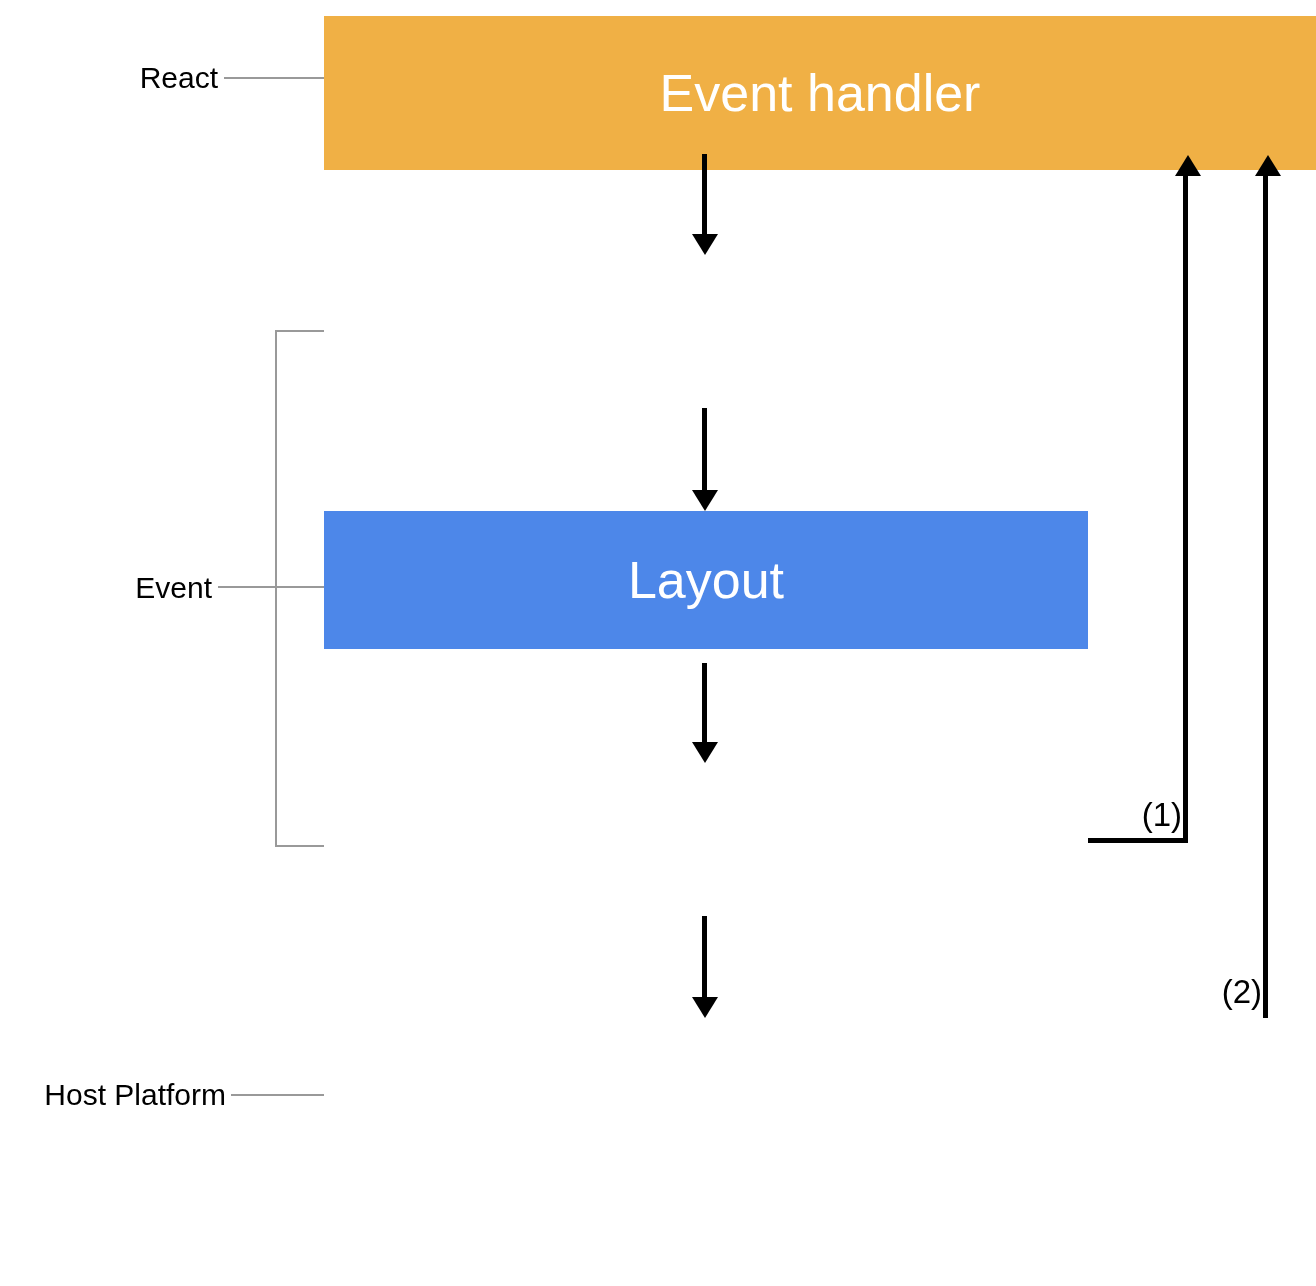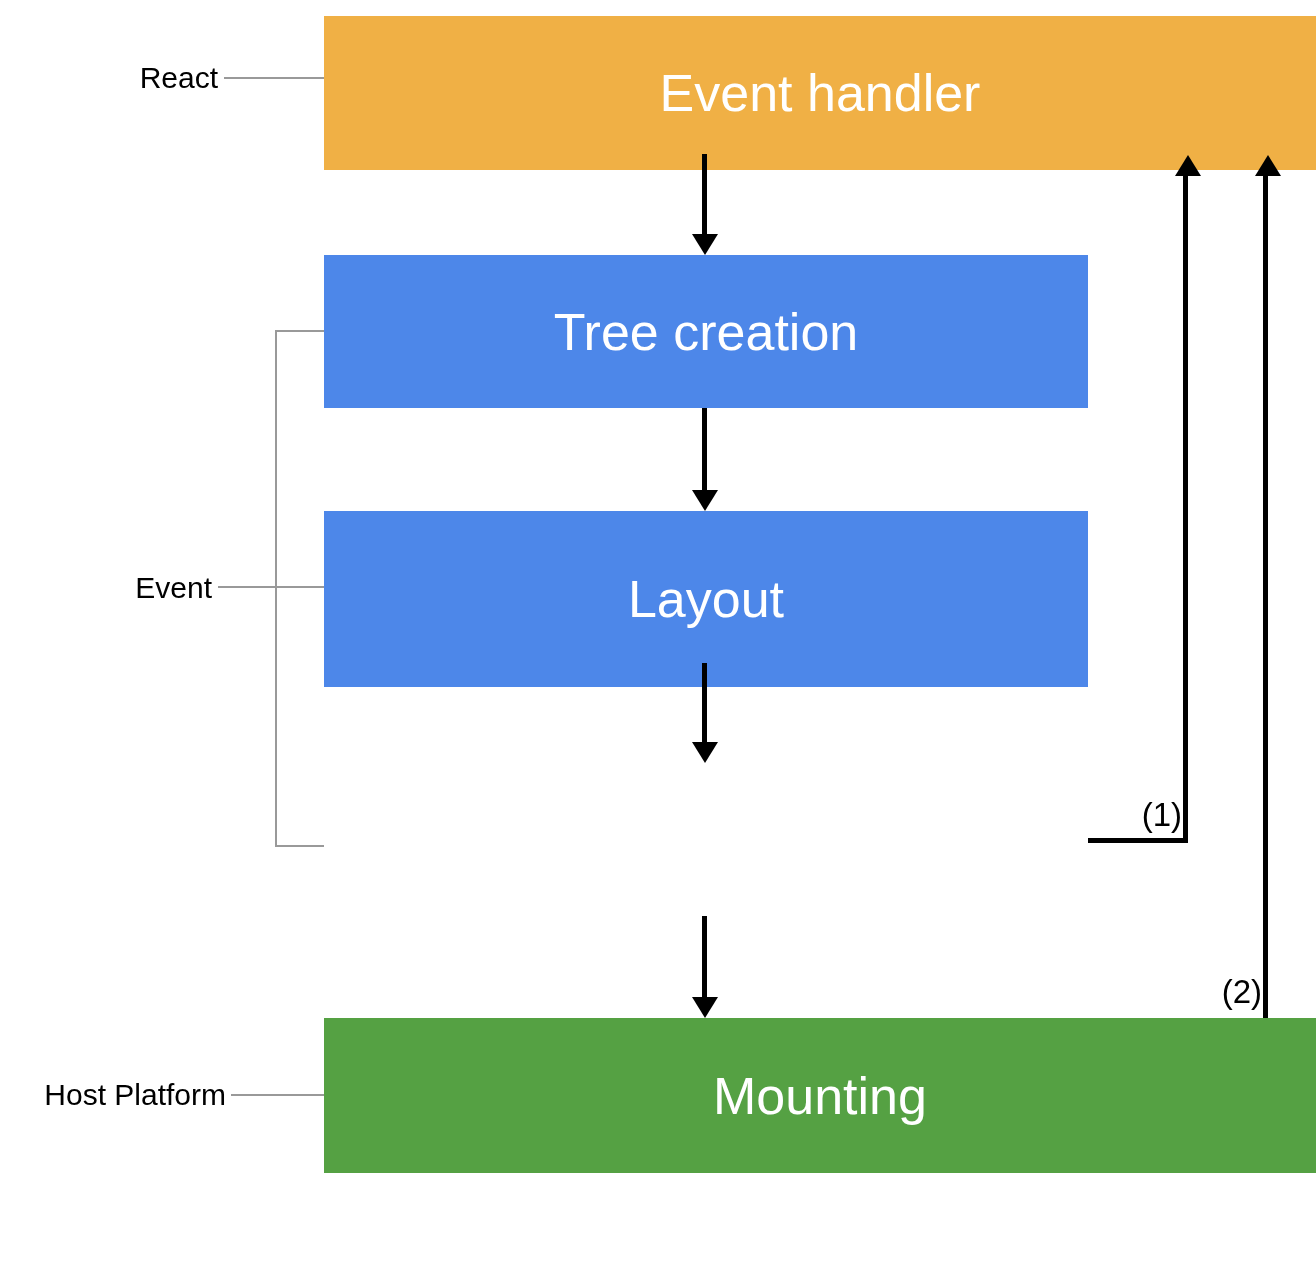--- a/index.html
+++ b/index.html
@@ -16,21 +16,21 @@
     display: flex;
     align-items: center;
     justify-content: center;
     color: #ffffff;
     font-size: 52px;
     line-height: 1;
   }
   .node-orange { background: #F0B045; left: 324px; top: 16px;     width: 992px; height: 154px; }
   .node-blue   { background: #4D87E9; left: 324px; width: 764px; height: 153px; }
   .node-tree   { top: 255px; }
-  .node-layout { top: 511px; height: 176px; }
+  .node-layout { top: 511px; height: 138px; }
   .node-commit { top: 763px; }
   .node-green  { background: #55A143; left: 324px; top: 1018px; width: 992px; height: 155px; }
 
   .side-label {
     position: absolute;
     color: #000000;
     font-size: 30px;
     line-height: 38px;
     text-align: right;
     white-space: nowrap;
@@ -98,28 +98,22 @@
   }
 </style>
 </head>
 <body>
 
 <div class="canvas">
 
   <div class="node node-orange">
     <span>Event handler</span>
   </div>
-  <div class="node node-blue node-tree">
-    <span>Tree creation</span>
-  </div>
   <div class="node node-blue node-layout">
     <span>Layout</span>
-  </div>
-  <div class="node node-green">
-    <span>Mounting</span>
   </div>
 
   <div class="side-label lbl-react">React</div>
   <div class="side-label lbl-fabric">Event</div>
   <div class="side-label lbl-host">Host Platform</div>
 
   <div class="gray-line ln-react"></div>
   <div class="gray-line ln-fabric"></div>
   <div class="gray-line ln-host"></div>
   <div class="gray-line bracket-v"></div>

